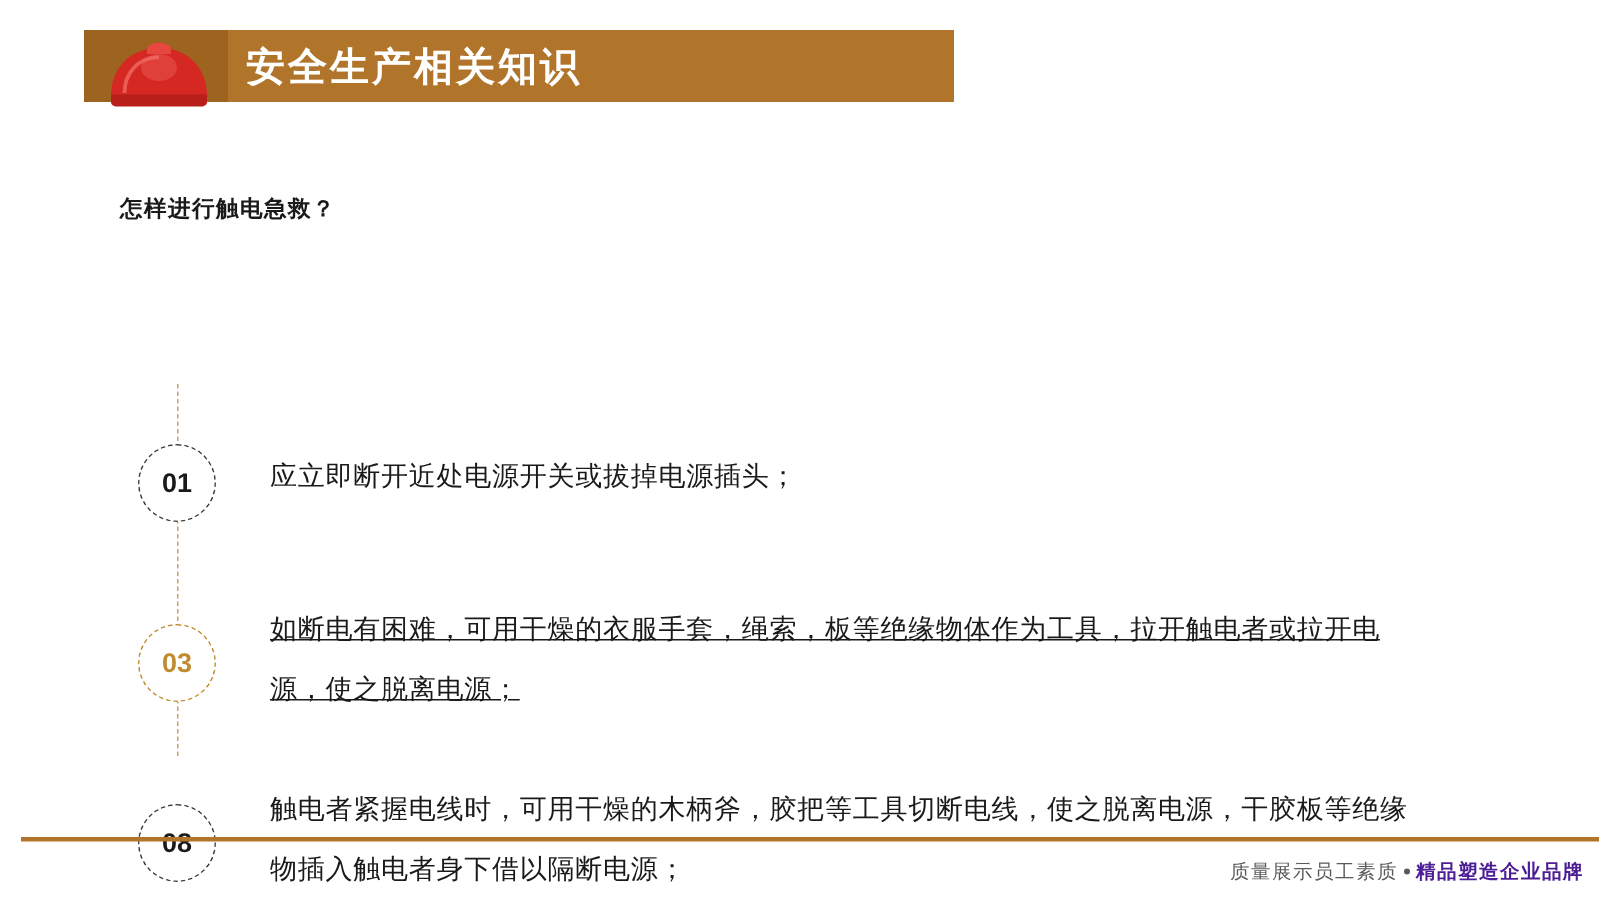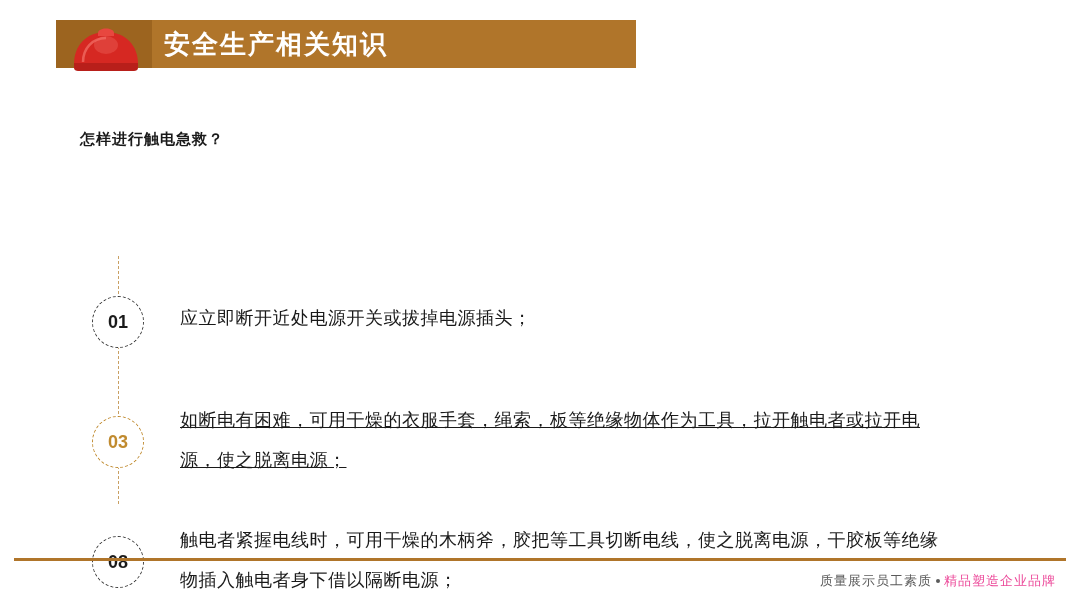--- a/index.html
+++ b/index.html
@@ -170,22 +170,22 @@
   }
   .footer-left-label { color: #5a5a5a; }
   .footer-dot {
     width: 4px;
     height: 4px;
     border-radius: 50%;
     background: #5a5a5a;
     display: inline-block;
   }
   .footer-right-label {
-    color: #ec4899;
-    font-weight: normal;
+    color: #4c1d95;
+    font-weight: bold;
   }
 </style>
 </head>
 <body>
 
 <div class="header">
   <div class="header-bar"></div>
   <div class="header-bar-accentleft"></div>
   <div class="helmet">
     <svg viewBox="0 0 76 52" width="76" height="52" xmlns="http://www.w3.org/2000/svg">

